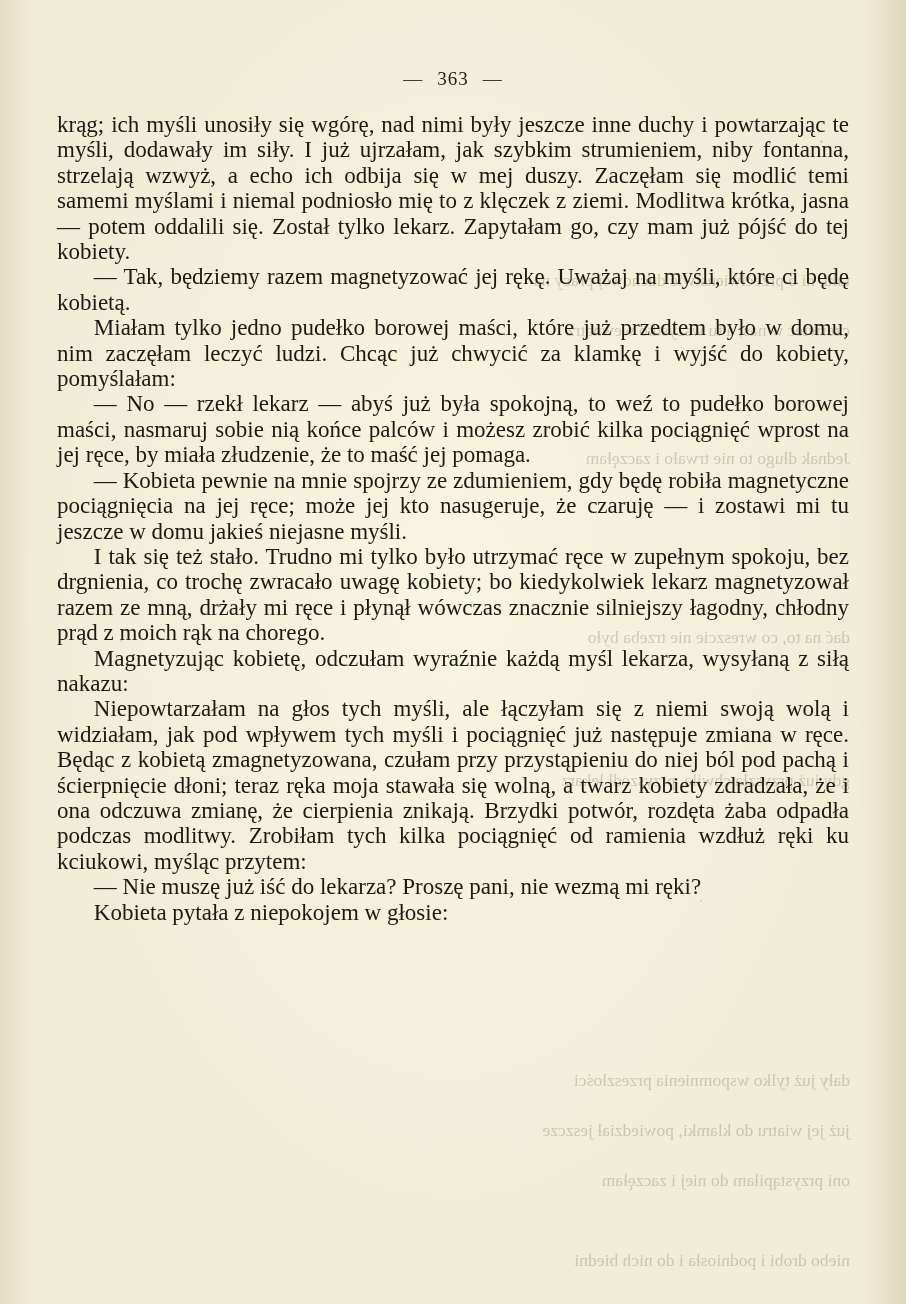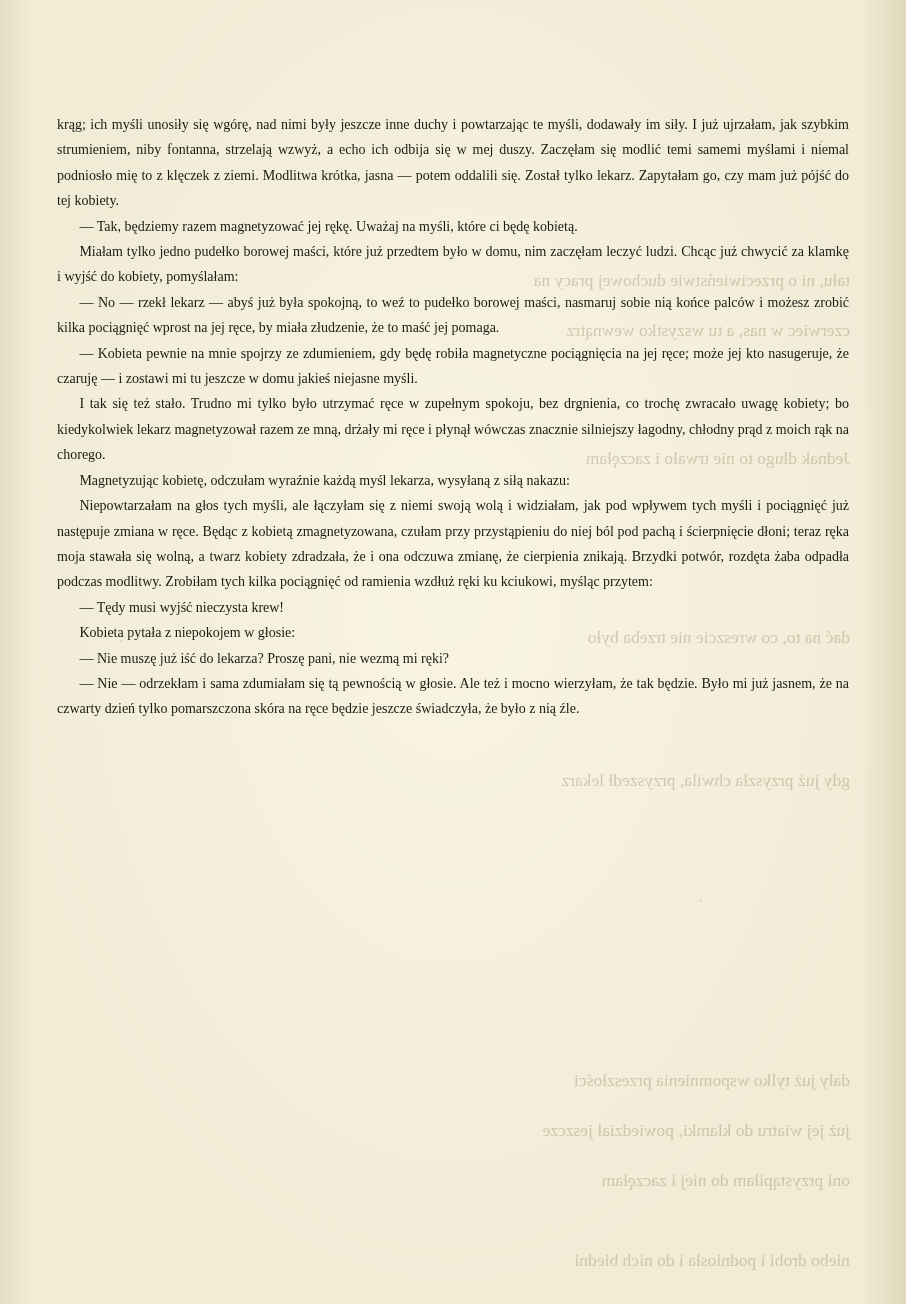--- a/index.html
+++ b/index.html
@@ -38,21 +38,21 @@
     color: #3a332a;
   }
   .page-header .folio {
     font-weight: normal;
   }
   .body-text {
     position: absolute;
     left: 57px;
     top: 112px;
     width: 792px;
-    font-size: 14px;
+    font-size: 23px;
     line-height: 25.4px;
     text-align: justify;
     text-justify: inter-word;
     color: #1d1913;
     font-family: "Liberation Serif", serif;
   }
   .body-text p {
     margin: 0;
     text-indent: 1.6em;
     hyphens: none;
@@ -123,29 +123,30 @@
   <div class="ghost g1">tału, ni o przeciwieństwie duchowej pracy na</div>
   <div class="ghost g2">czerwiec w nas, a tu wszystko wewnątrz</div>
   <div class="ghost g3">Jednak długo to nie trwało i zaczęłam</div>
   <div class="ghost g4">dać na to, co wreszcie nie trzeba było</div>
   <div class="ghost g5">gdy już przyszła chwila, przyszedł lekarz</div>
   <div class="ghost g6">dały już tylko wspomnienia przeszłości</div>
   <div class="ghost g7">już jej wiatru do klamki, powiedział jeszcze</div>
   <div class="ghost g8">oni przystąpiłam do niej i zaczęłam</div>
   <div class="ghost g9">niebo drobi i podniosła i do nich biedni</div>
 
+  <div class="page-header">
+    <span class="dash">—</span><span class="folio">363</span><span class="dash">—</span>
+  </div>
 
   <div class="body-text" id="body-text">
       <p class="noindent">krąg; ich myśli unosiły się wgórę, nad nimi były jeszcze inne duchy i powtarzając te myśli, dodawały im siły. I już ujrzałam, jak szybkim strumieniem, niby fontanna, strzelają wzwyż, a echo ich odbija się w mej duszy. Zaczęłam się modlić temi samemi myślami i niemal podniosło mię to z klęczek z ziemi. Modlitwa krótka, jasna — potem oddalili się. Został tylko lekarz. Zapytałam go, czy mam już pójść do tej kobiety.</p>
       <p>— Tak, będziemy razem magnetyzować jej rękę. Uważaj na myśli, które ci będę kobietą.</p>
       <p>Miałam tylko jedno pudełko borowej maści, które już przedtem było w domu, nim zaczęłam leczyć ludzi. Chcąc już chwycić za klamkę i wyjść do kobiety, pomyślałam:</p>
       <p>— No — rzekł lekarz — abyś już była spokojną, to weź to pudełko borowej maści, nasmaruj sobie nią końce palców i możesz zrobić kilka pociągnięć wprost na jej ręce, by miała złudzenie, że to maść jej pomaga.</p>
       <p>— Kobieta pewnie na mnie spojrzy ze zdumieniem, gdy będę robiła magnetyczne pociągnięcia na jej ręce; może jej kto nasugeruje, że czaruję — i zostawi mi tu jeszcze w domu jakieś niejasne myśli.</p>
       <p>I tak się też stało. Trudno mi tylko było utrzymać ręce w zupełnym spokoju, bez drgnienia, co trochę zwracało uwagę kobiety; bo kiedykolwiek lekarz magnetyzował razem ze mną, drżały mi ręce i płynął wówczas znacznie silniejszy łagodny, chłodny prąd z moich rąk na chorego.</p>
       <p>Magnetyzując kobietę, odczułam wyraźnie każdą myśl lekarza, wysyłaną z siłą nakazu:</p>
       <p>Niepowtarzałam na głos tych myśli, ale łączyłam się z niemi swoją wolą i widziałam, jak pod wpływem tych myśli i pociągnięć już następuje zmiana w ręce. Będąc z kobietą zmagnetyzowana, czułam przy przystąpieniu do niej ból pod pachą i ścierpnięcie dłoni; teraz ręka moja stawała się wolną, a twarz kobiety zdradzała, że i ona odczuwa zmianę, że cierpienia znikają. Brzydki potwór, rozdęta żaba odpadła podczas modlitwy. Zrobiłam tych kilka pociągnięć od ramienia wzdłuż ręki ku kciukowi, myśląc przytem:</p>
-      <p>— Tędy musi wyjść nieczysta krew!</p>
+      <p>— Nie muszę już iść do lekarza? Proszę pani, nie wezmą mi ręki?</p>
       <p>Kobieta pytała z niepokojem w głosie:</p>
-      <p>— Nie muszę już iść do lekarza? Proszę pani, nie wezmą mi ręki?</p>
-      <p>— Nie — odrzekłam i sama zdumiałam się tą pewnością w głosie. Ale też i mocno wierzyłam, że tak będzie. Było mi już jasnem, że na czwarty dzień tylko pomarszczona skóra na ręce będzie jeszcze świadczyła, że było z nią źle.</p>
     </div>
 
 </div>
 
 </body></html>

